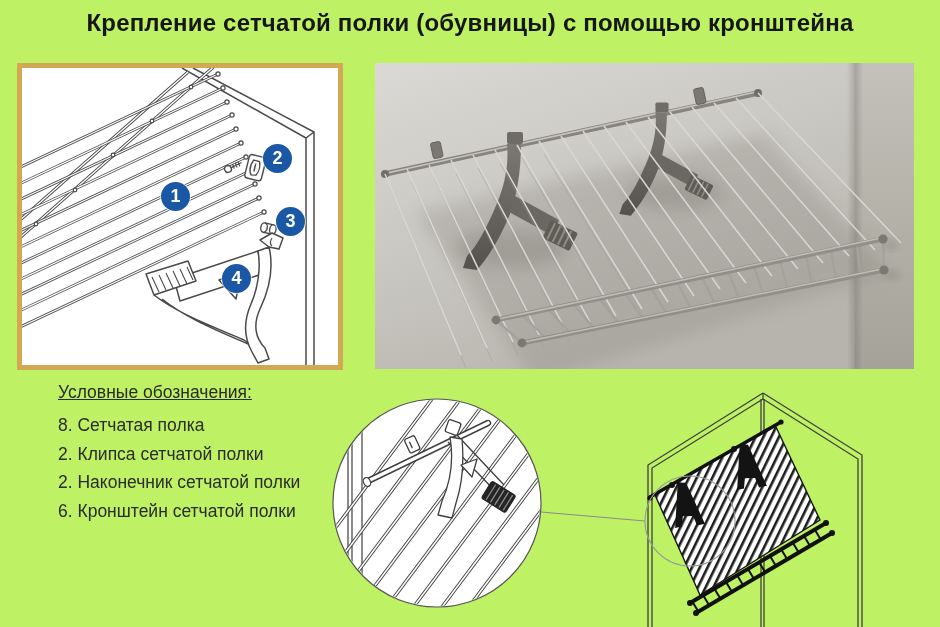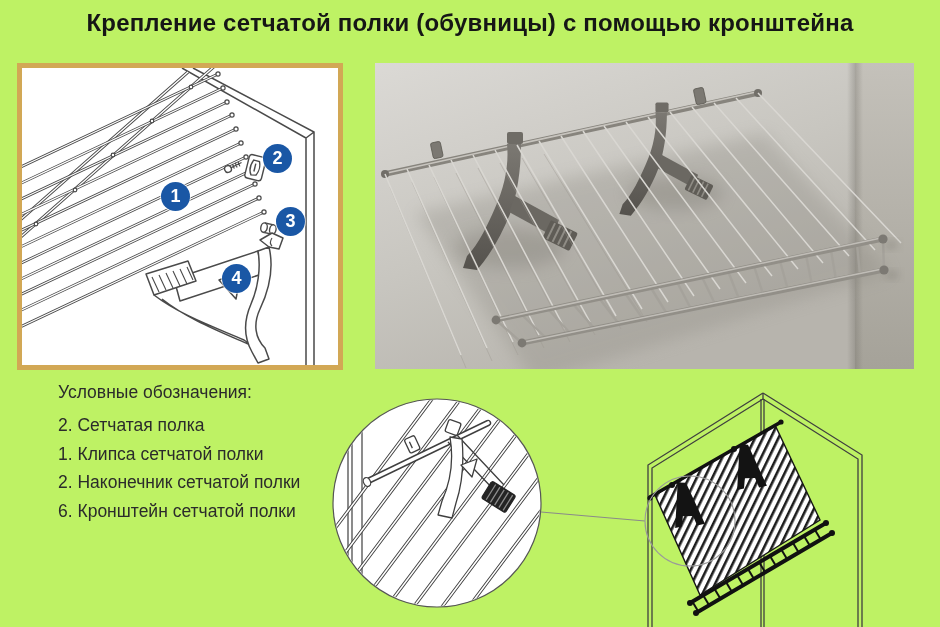--- a/index.html
+++ b/index.html
@@ -7,21 +7,21 @@
         font-family:"Liberation Sans","DejaVu Sans",sans-serif;}
   .abs{position:absolute;}
   .title{left:0;right:0;top:9px;text-align:center;font-size:24px;font-weight:bold;
          color:#161616;letter-spacing:.2px;}
   .frame{left:17px;top:63px;width:316px;height:297px;border:5px solid #d2a855;background:#fff;}
   .badge{width:29px;height:29px;border-radius:50%;background:#1a57a5;color:#fff;
          font-size:18px;font-weight:bold;display:flex;align-items:center;justify-content:center;
          box-shadow:0 0 0 1px rgba(255,255,255,.6);}
   .photo{left:375px;top:63px;width:539px;height:306px;}
   .legend{left:58px;top:382px;color:#2b2b2b;font-size:17.5px;}
-  .legend .hd{margin-bottom:8px;}
+  .legend .hd{margin-bottom:8px;text-decoration:underline;}
   .legend .it{line-height:28.5px;}
   .bottomdraw{left:320px;top:385px;width:620px;height:242px;}
   svg{display:block;}
 </style>
 </head>
 <body>
 
 <div class="page">
 
   <div class="abs title">Крепление сетчатой полки (обувницы) с помощью кронштейна</div>
@@ -219,22 +219,22 @@
             <circle cx="147" cy="280" r="4.4"></circle>
           <circle cx="508" cy="176" r="4.6"></circle>
             <circle cx="509" cy="207" r="4.6"></circle>
         </g>
       </g>
     </svg>
   </div>
 
   <div class="abs legend">
     <div class="hd">Условные обозначения:</div>
-    <div class="it">2. Сетчатая полка</div>
-    <div class="it">1. Клипса сетчатой полки</div>
+    <div class="it">8. Сетчатая полка</div>
+    <div class="it">2. Клипса сетчатой полки</div>
     <div class="it">2. Наконечник сетчатой полки</div>
     <div class="it">6. Кронштейн сетчатой полки</div>
   </div>
 
   <svg class="abs bottomdraw" width="620" height="242" viewBox="0 0 620 242">
     <defs>
       <clipPath id="magclip">
           <circle cx="117" cy="118" r="103"></circle>
         </clipPath>
       <pattern id="hatch" width="7" height="7" patternUnits="userSpaceOnUse" patternTransform="rotate(26)">

